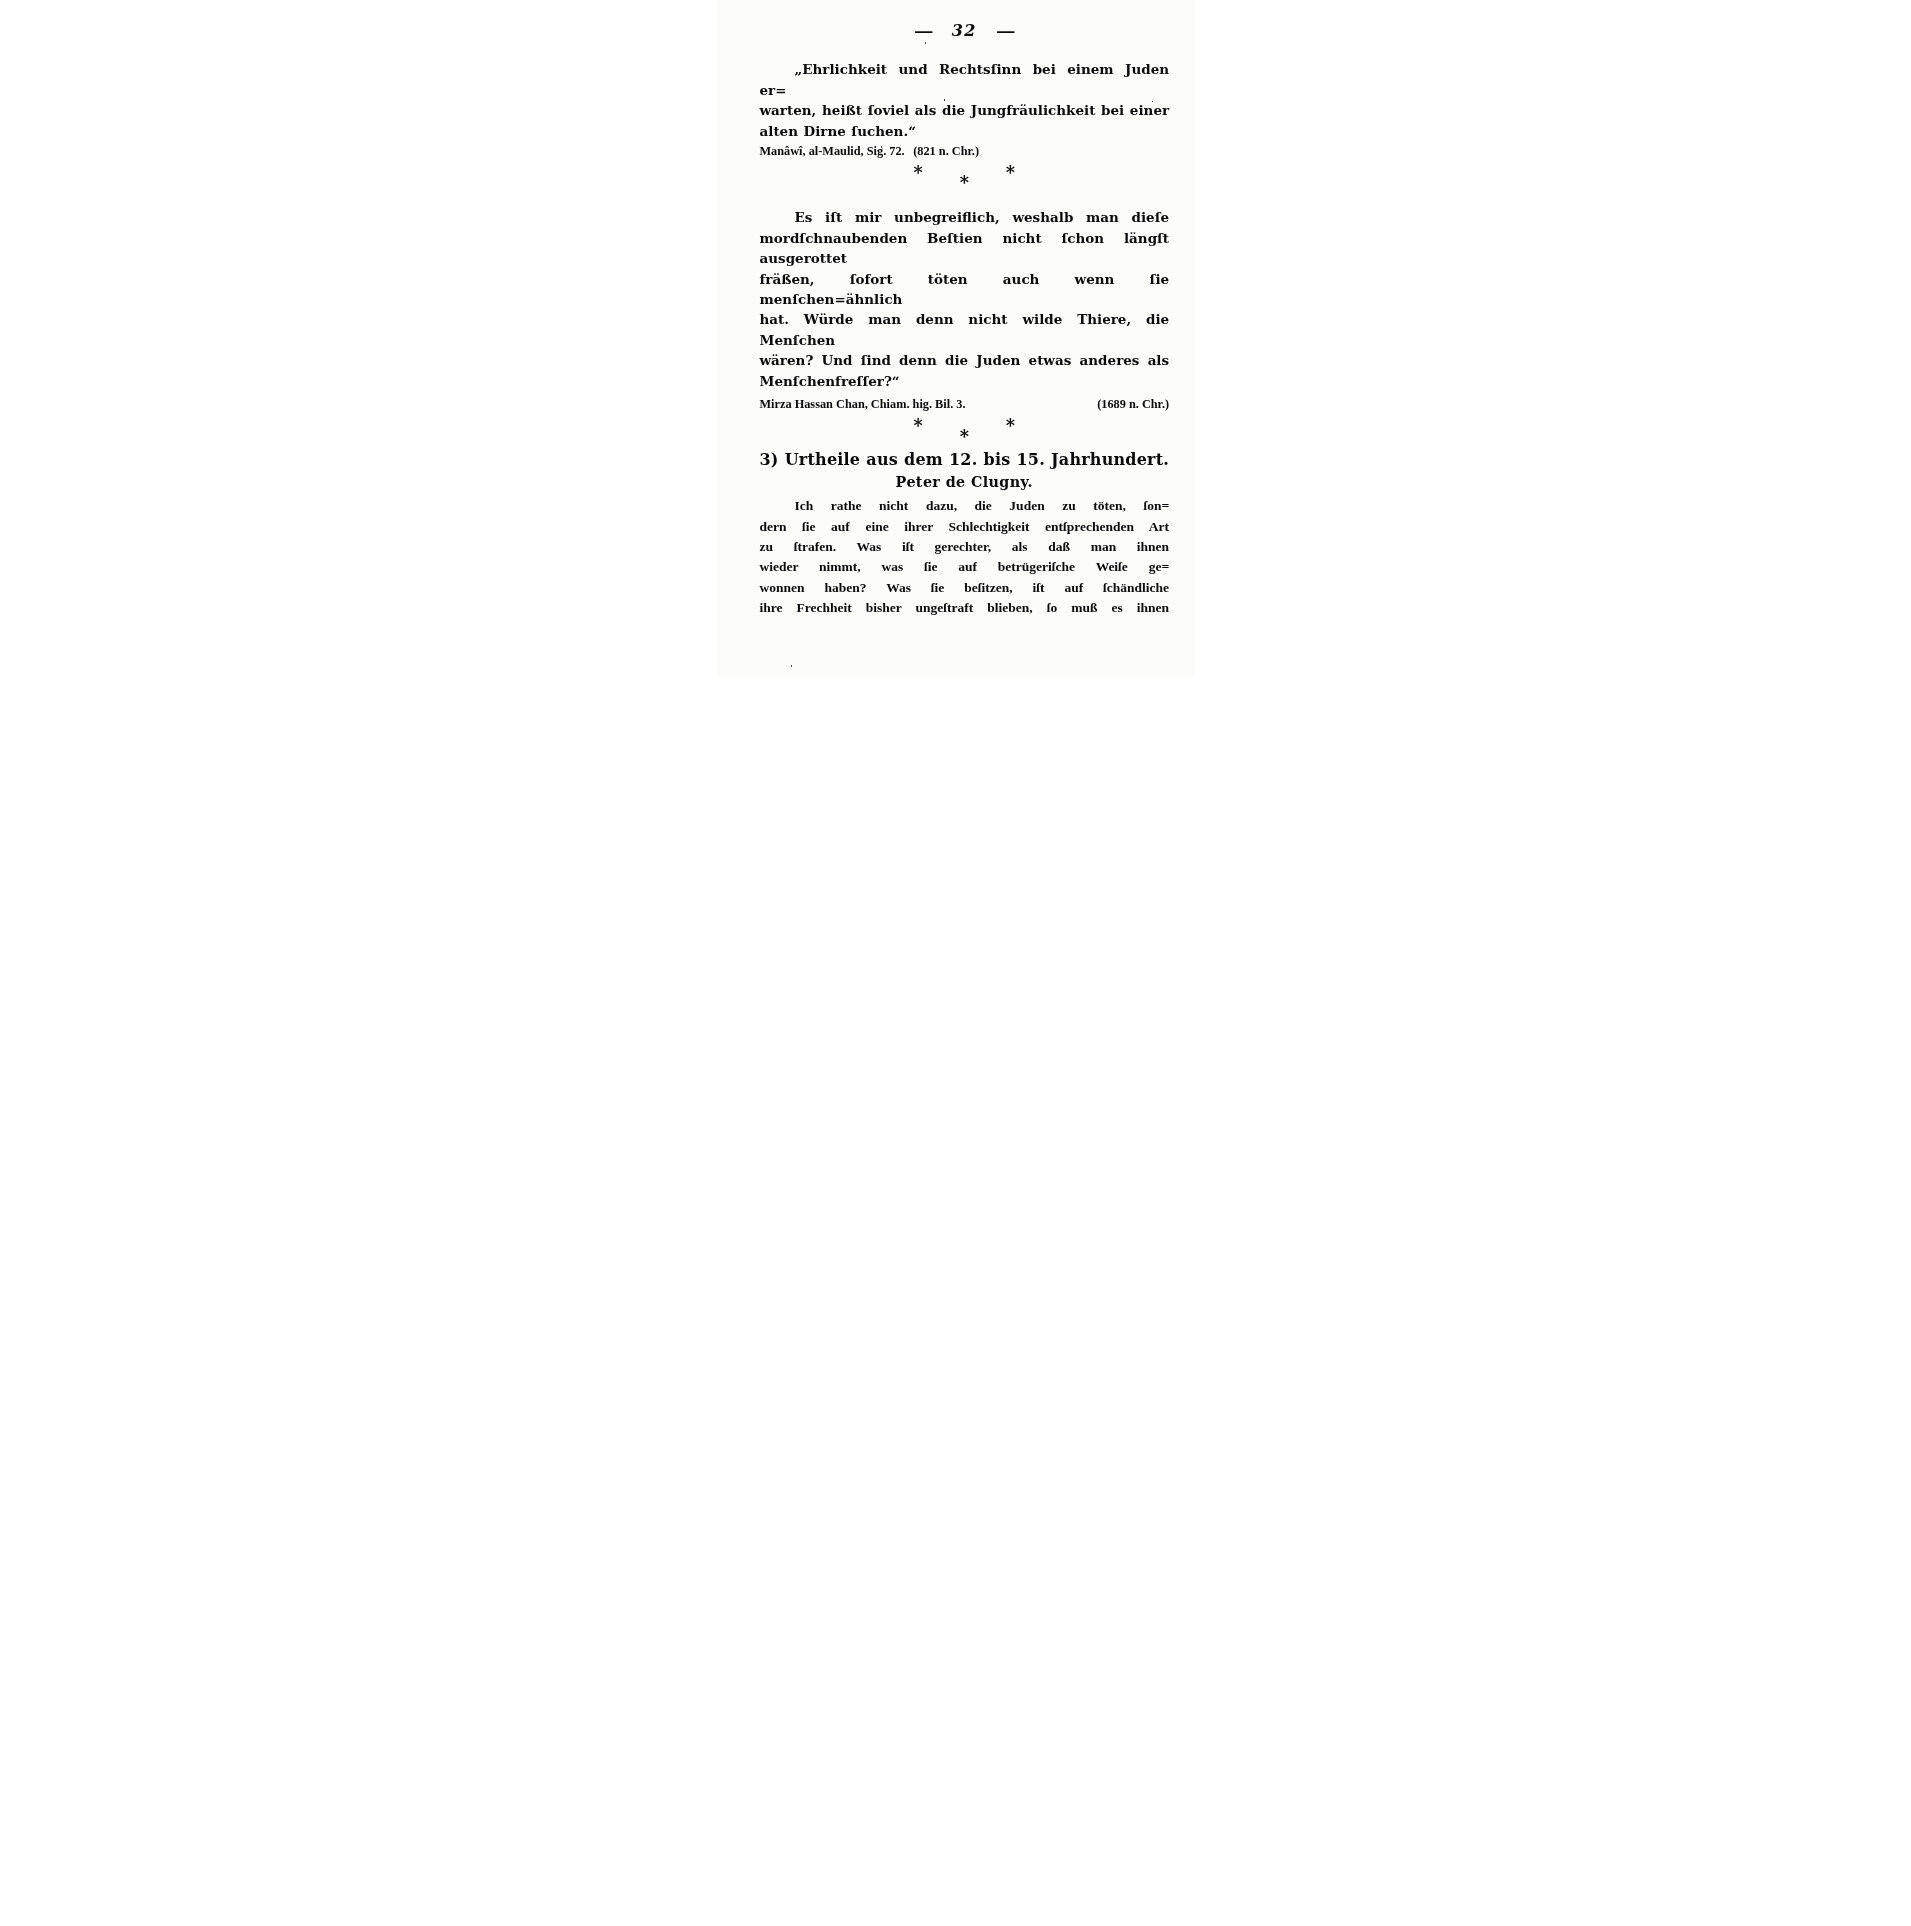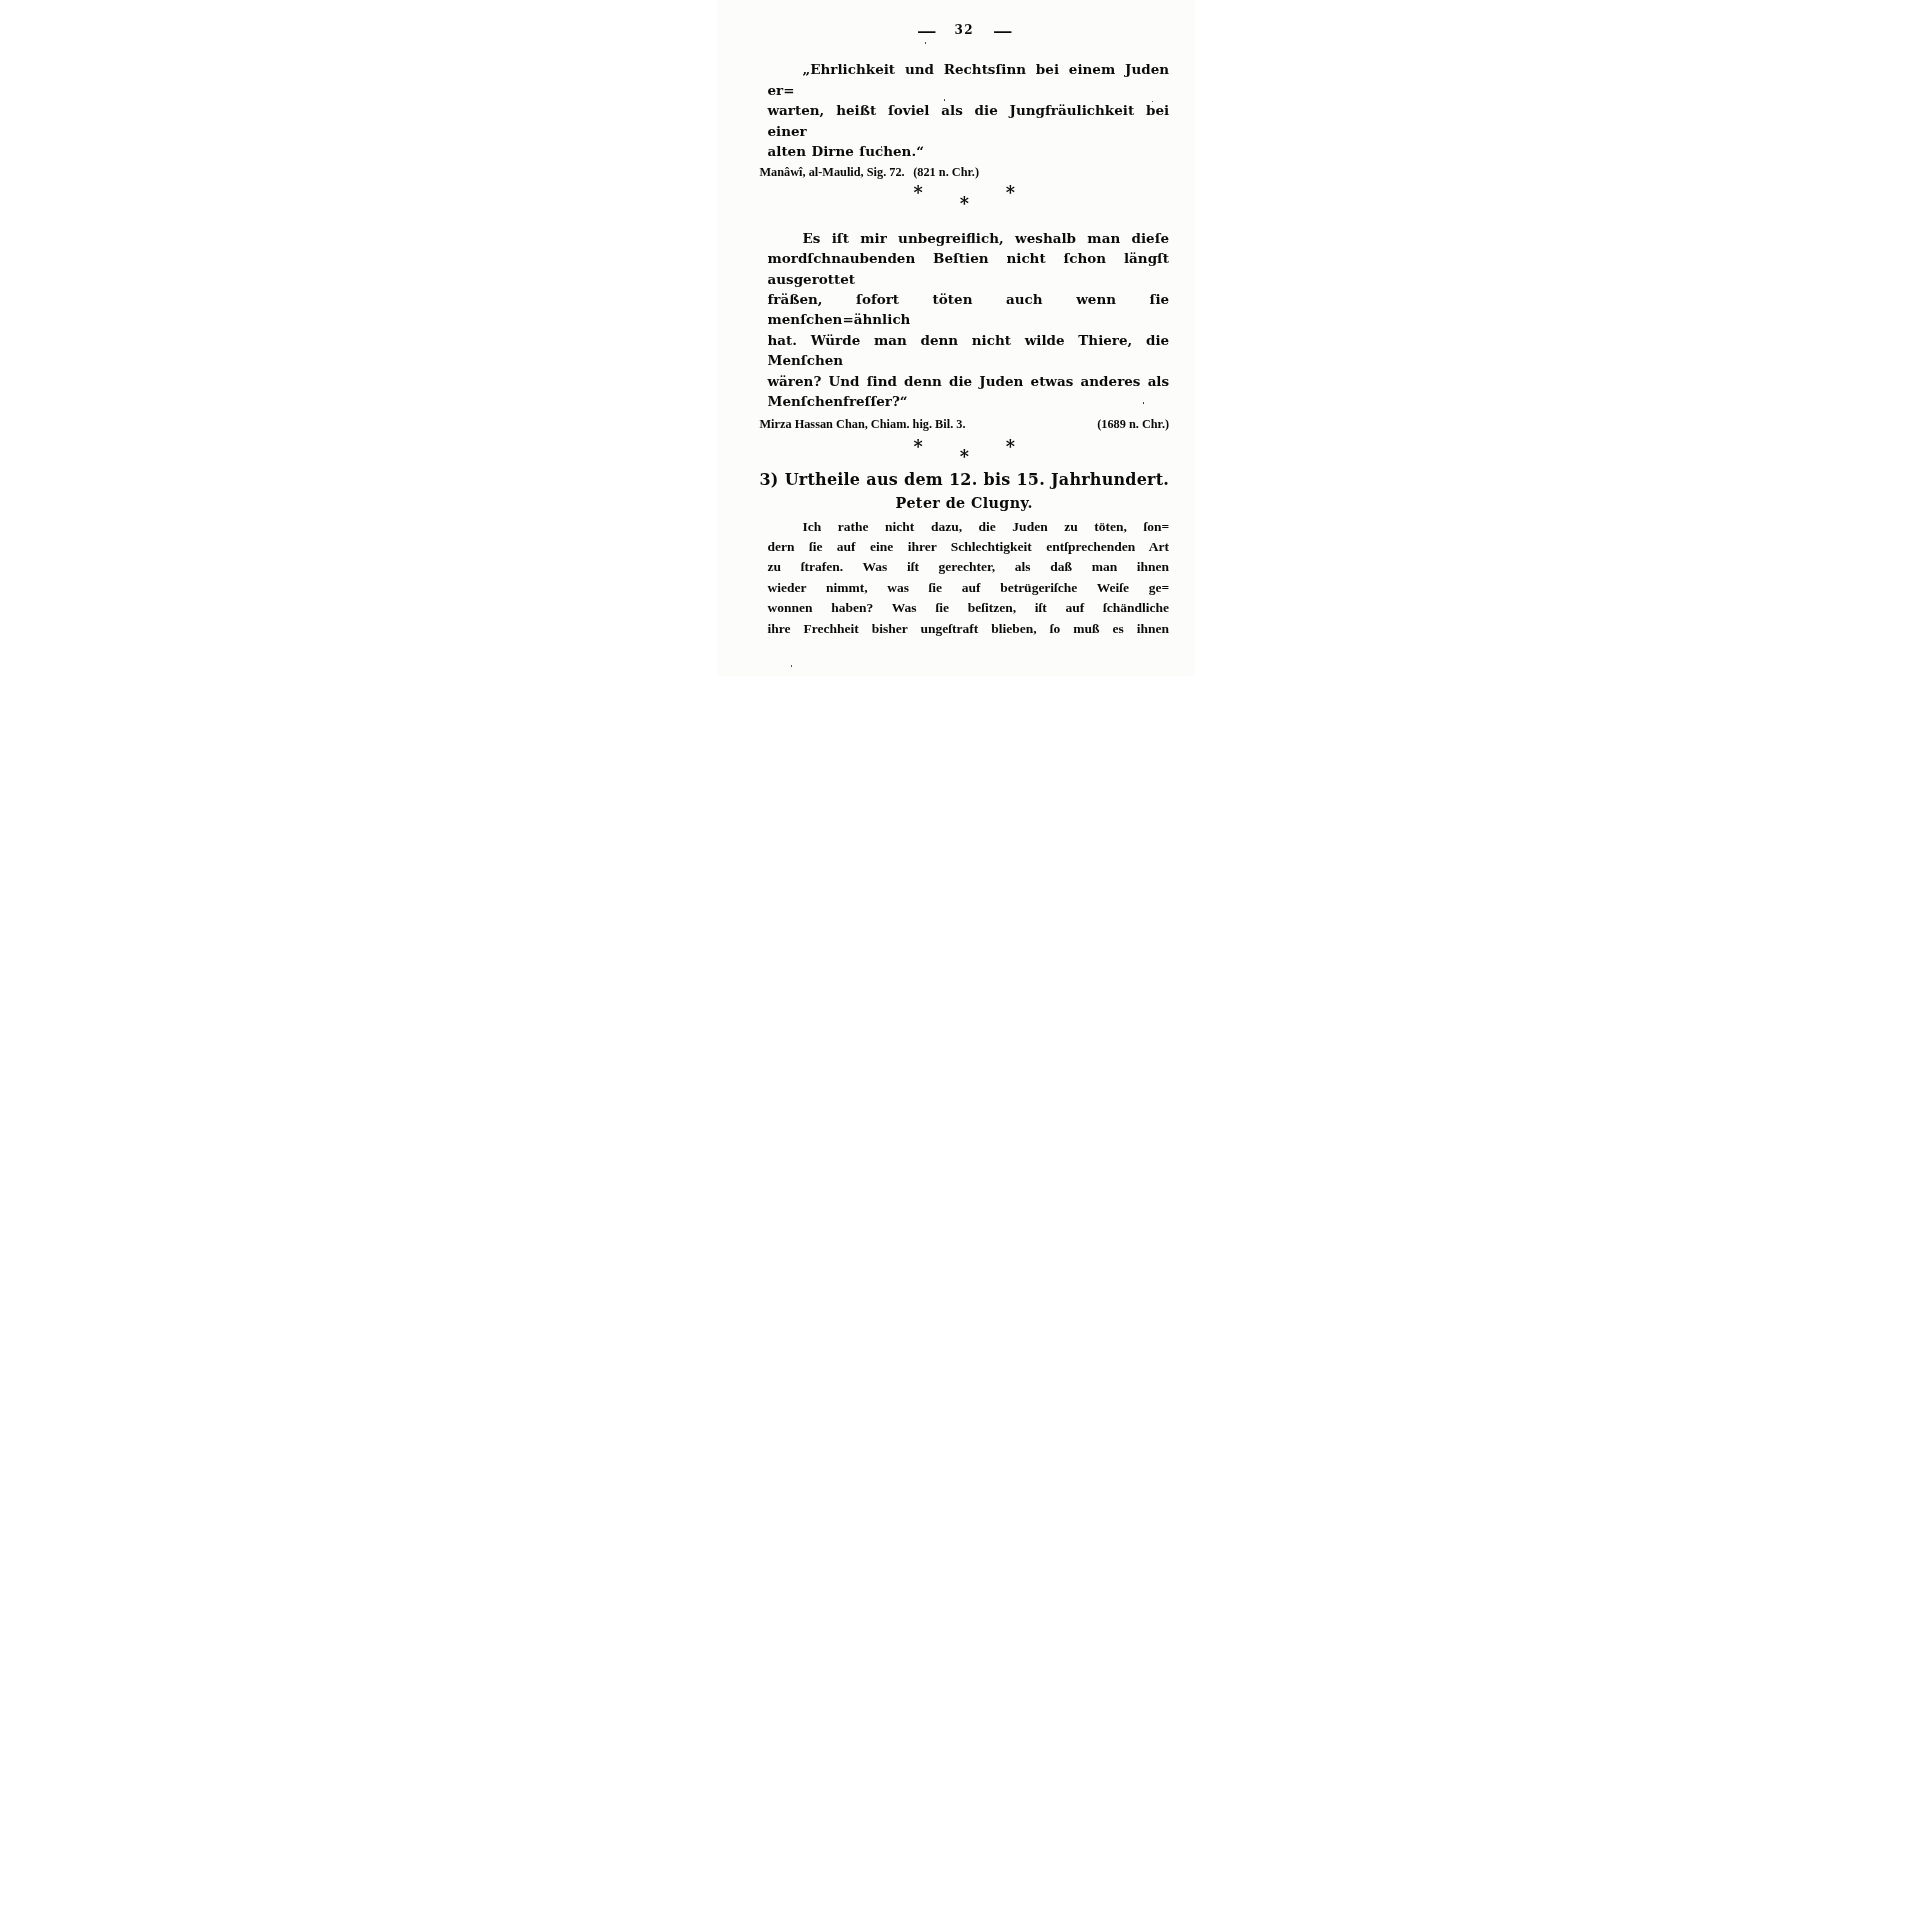--- a/index.html
+++ b/index.html
@@ -28,31 +28,31 @@
     gap: 22.3px;
     height: 16px;
     font-size: 13px;
   }
   .page-header .dash {
     display: inline-block;
     transform: scaleX(1.5) scaleY(1.15);
     letter-spacing: -0.8px;
   }
   .page-header .pagenum {
-    font-size: 12px;
+    font-size: 16px;
     letter-spacing: 1.5px;
+    font-style: italic;
   }
   
   .line {
     font-size: 13.5px;
     line-height: 20.4px;
     text-align: justify;
     text-align-last: justify;
     word-spacing: 0.8px;
-    margin-left: 8px;
   }
   .line.first { text-indent: 35px; }
   .line.nojust { text-align-last: left; }
   .blk-quote1 { margin-top: 21px; }
   .blk-quote2 { margin-top: 19px; }
   .blk-para   { margin-top: 3.9px; font-family: Liberation Serif, serif; }
   
   .attr {
     font-size: 12.3px;
     line-height: 19px;

